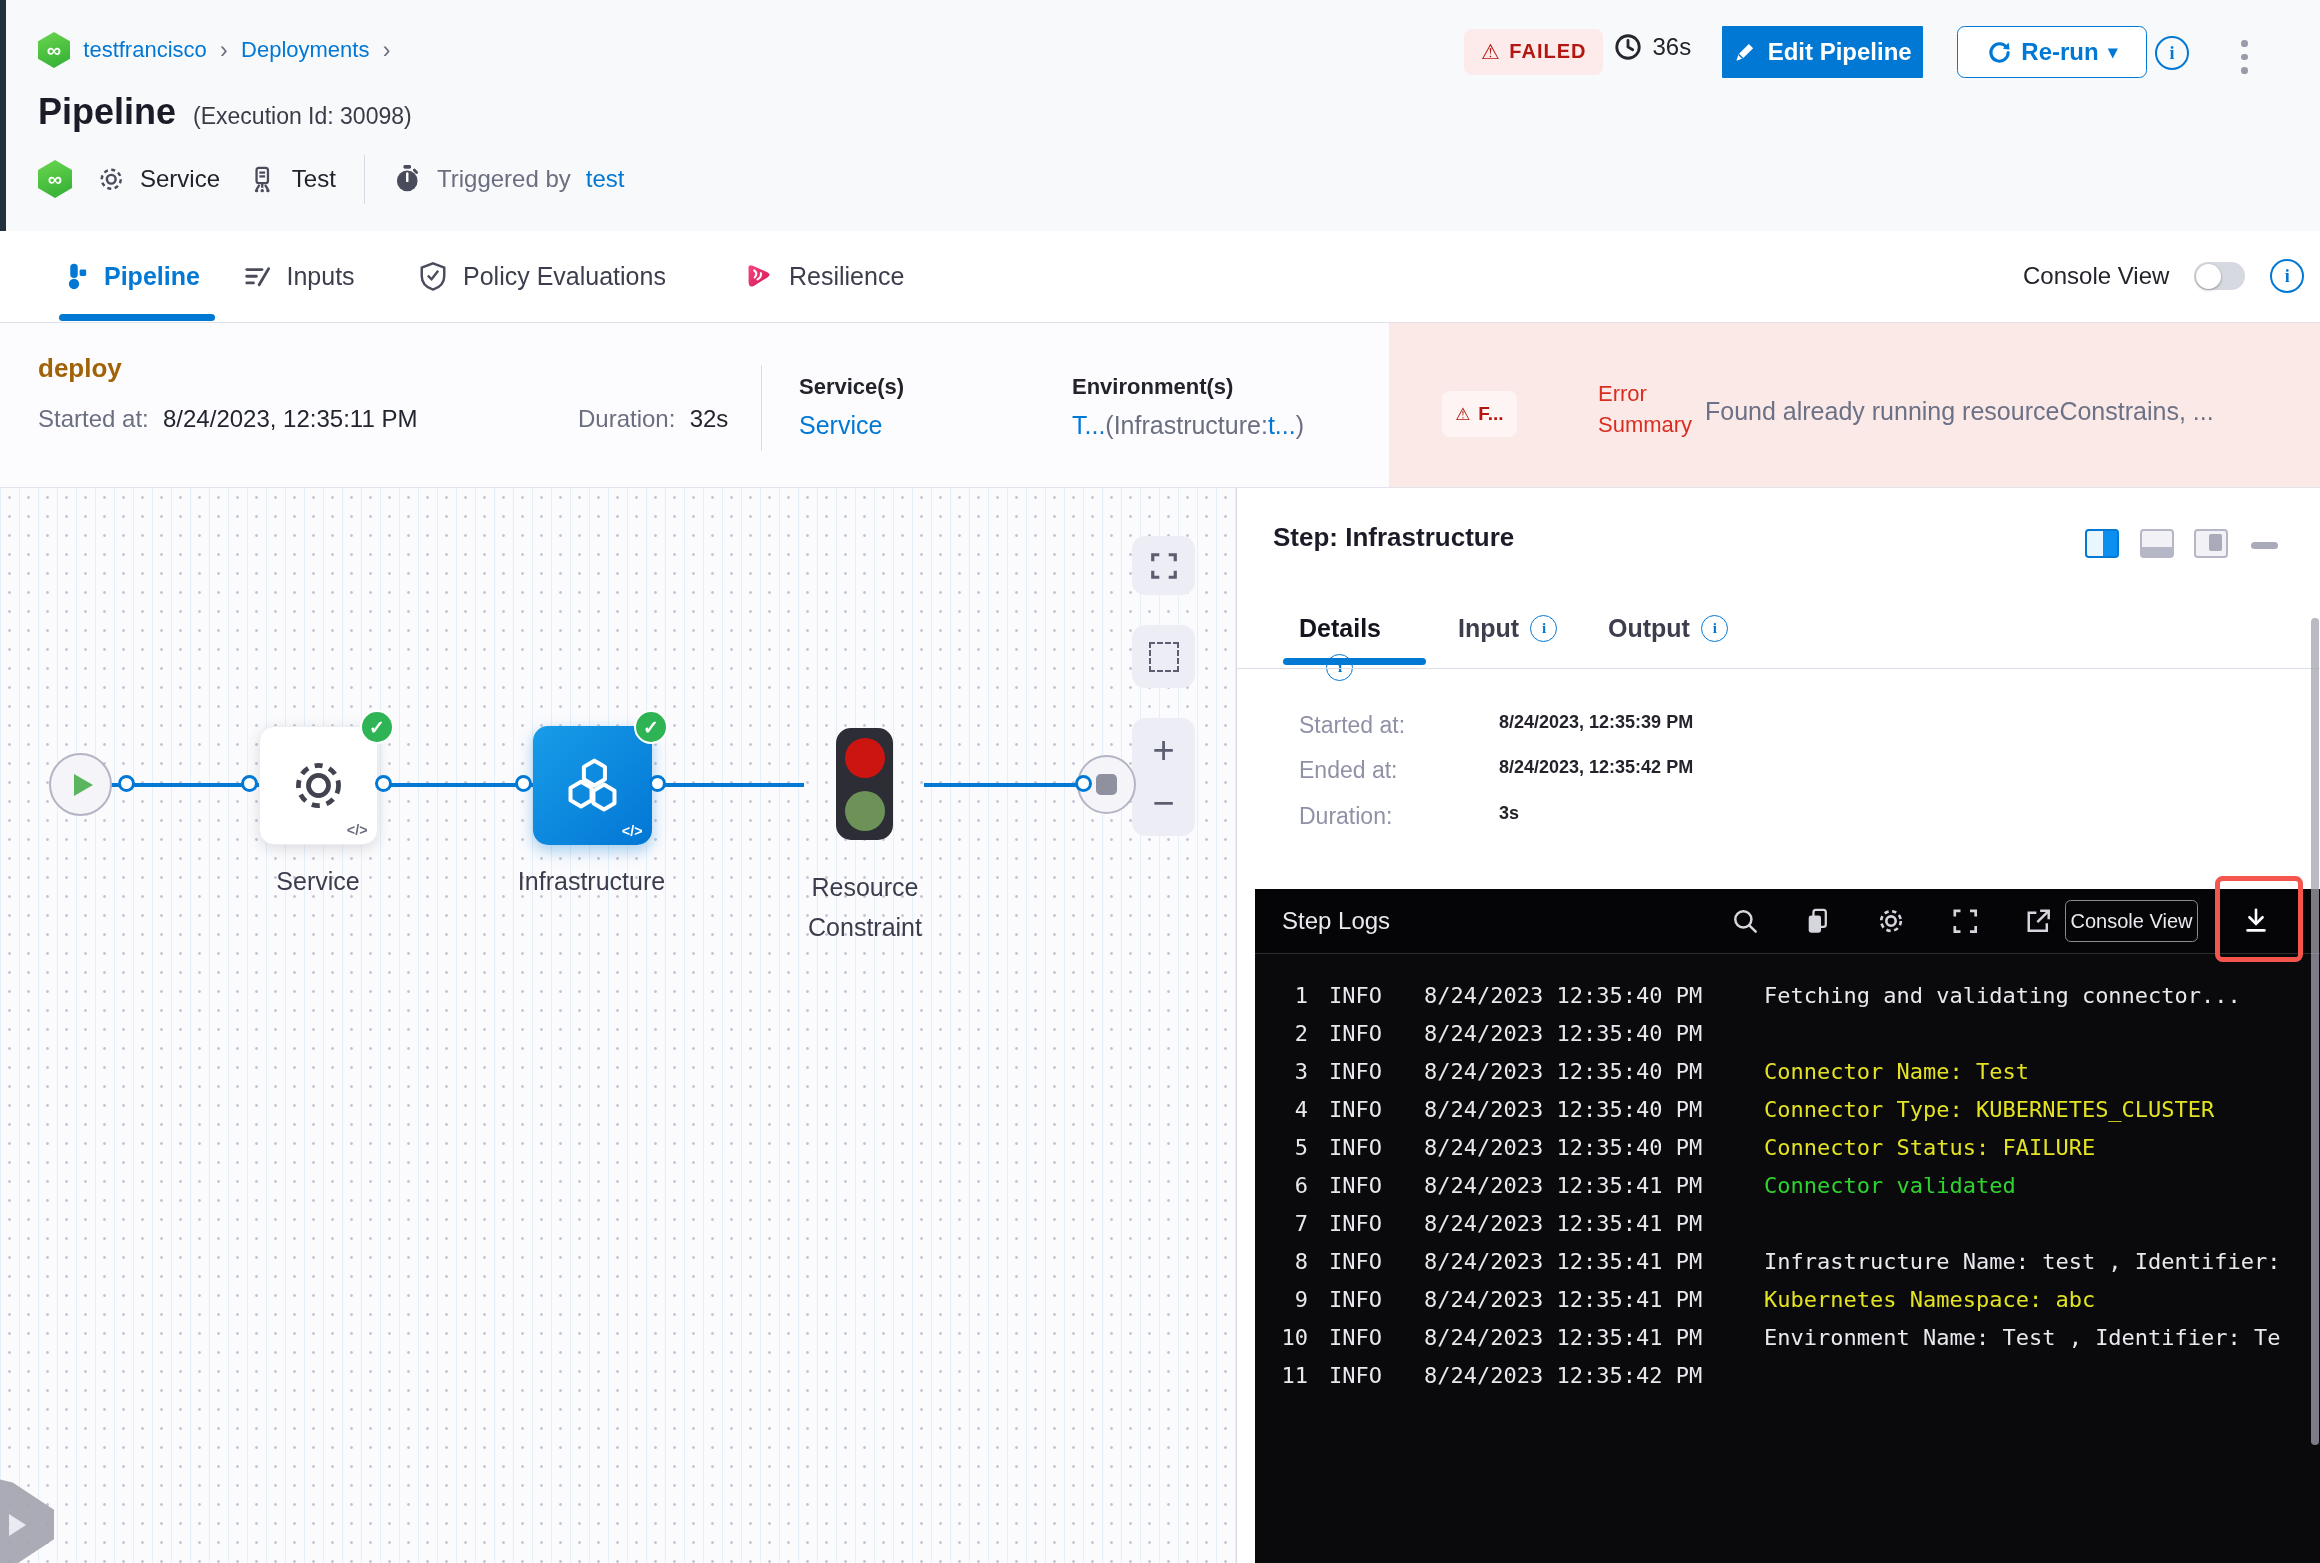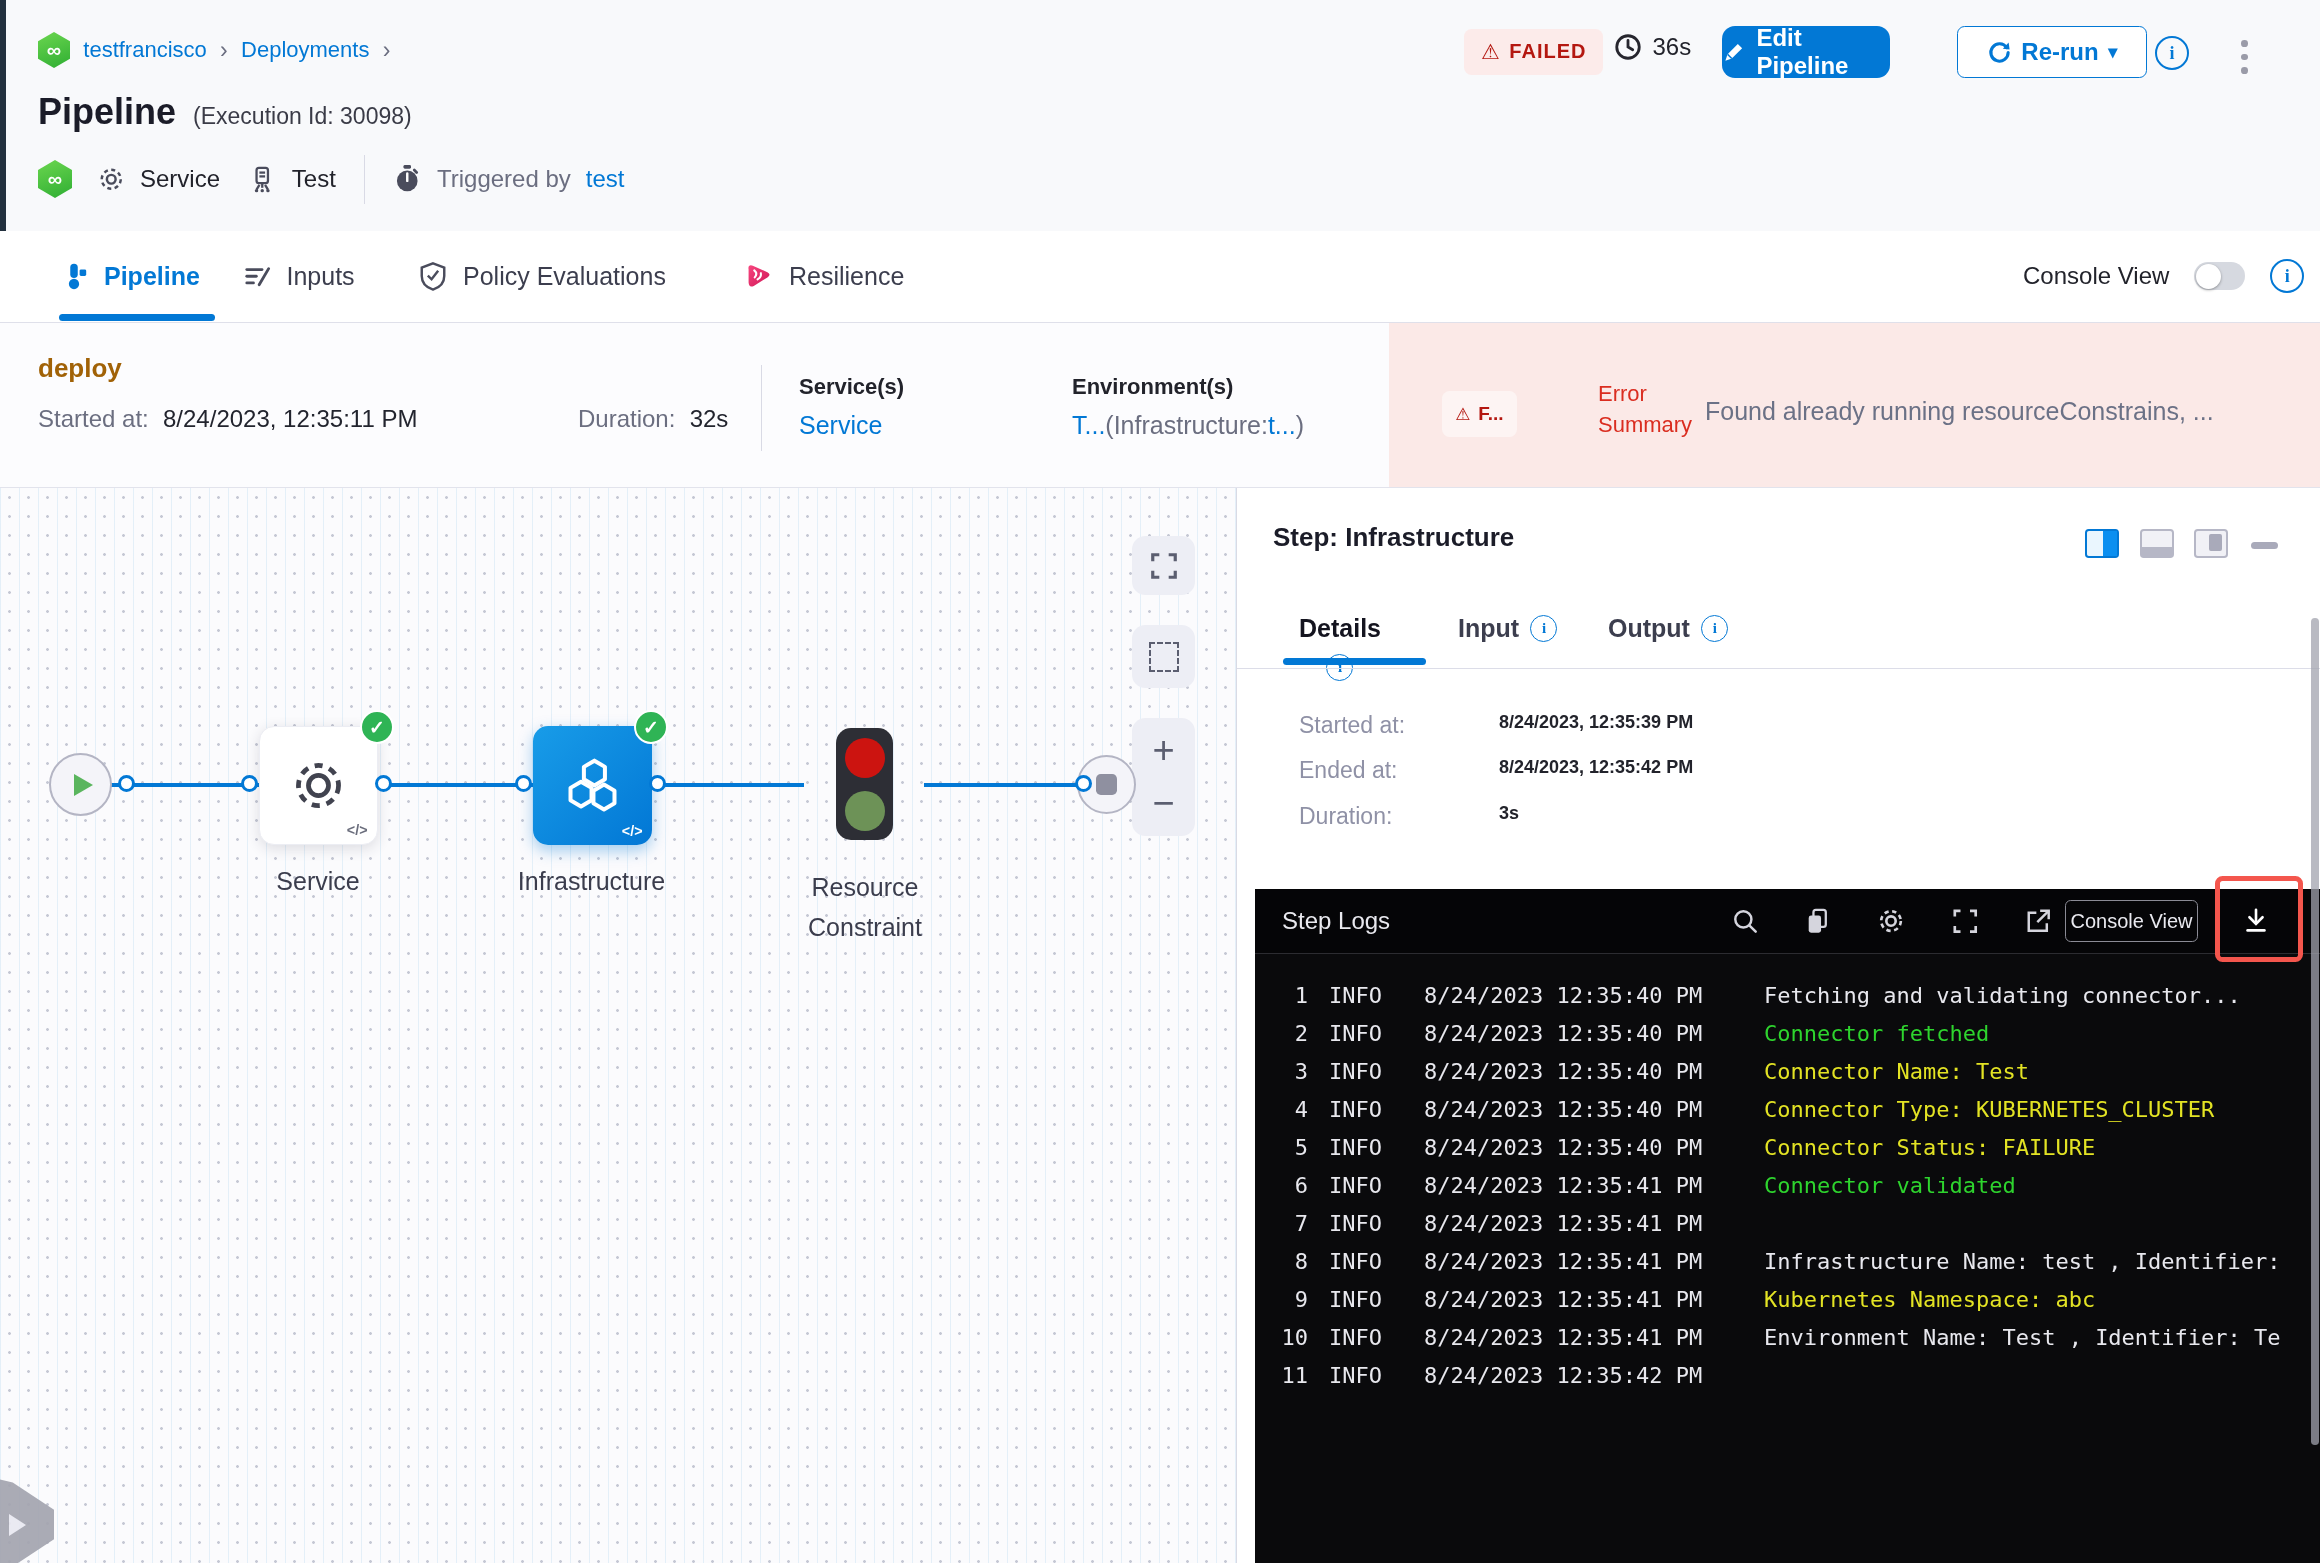--- a/index.html
+++ b/index.html
@@ -22,21 +22,21 @@
   .metarow{left:38px;top:156px;height:46px;display:flex;align-items:center;gap:15px;font-size:24px;color:#22232b;}
   .meta-sep{width:1px;height:49px;background:#d9dae5;margin:0 13.3px;}
   .muted{color:#6b6e80;}
   .bluelink{color:#0278d5;cursor:pointer;}
   
   .failed-badge{left:1464px;top:28.5px;height:46px;display:inline-flex;align-items:center;gap:9.5px;
                 padding:0 17px;background:#fcebea;border-radius:7.6px;}
   .failed-badge .warn{color:#b41710;font-size:21px;}
   .failed-badge .txt{color:#b41710;font-weight:bold;font-size:20px;letter-spacing:1px;}
   .elapsed{left:1613px;top:32px;display:flex;align-items:center;gap:9.5px;font-size:24px;color:#22232b;}
-  .btn-primary{left:1722px;top:26px;width:168px;height:52px;background:#0278d5;border-radius:13px;
+  .btn-primary{left:1722px;top:26px;width:201px;height:52px;background:#0278d5;border-radius:1px;
                display:flex;align-items:center;justify-content:center;gap:11.4px;color:#fff;
                font-size:24px;font-weight:600;cursor:pointer;}
   .btn-outline{left:1957px;top:26px;width:190px;height:52px;background:#fff;border:1.9px solid #0278d5;
                border-radius:7.6px;display:flex;align-items:center;justify-content:center;gap:9.5px;
                color:#0278d5;font-size:24px;font-weight:600;cursor:pointer;box-sizing:border-box;}
   .info-icon{display:inline-flex;align-items:center;justify-content:center;width:30px;height:30px;
              border:2.4px solid #0278d5;border-radius:50%;color:#0278d5;font-size:18px;
              font-weight:bold;font-family:"Liberation Serif",serif;cursor:pointer;}
   .info-sm{width:25px;height:25px;border-width:1.9px;font-size:15px;}
   .kebab{left:2235px;top:29.5px;width:19px;height:55px;display:flex;flex-direction:column;
@@ -488,21 +488,20 @@
       <div class="log-row">
         <span class="ln">1</span>
           <span class="lv">INFO</span>
           <span class="lt2">8/24/2023 12:35:40 PM</span>
           <span class="lm" data-color="white">Fetching and validating connector...</span>
       </div>
       <div class="log-row">
         <span class="ln">2</span>
           <span class="lv">INFO</span>
           <span class="lt2">8/24/2023 12:35:40 PM</span>
-          <span class="lm" data-color="green">Connector fetched</span>
       </div>
       <div class="log-row">
         <span class="ln">3</span>
           <span class="lv">INFO</span>
           <span class="lt2">8/24/2023 12:35:40 PM</span>
           <span class="lm" data-color="yellow">Connector Name: Test</span>
       </div>
       <div class="log-row">
         <span class="ln">4</span>
           <span class="lv">INFO</span>

